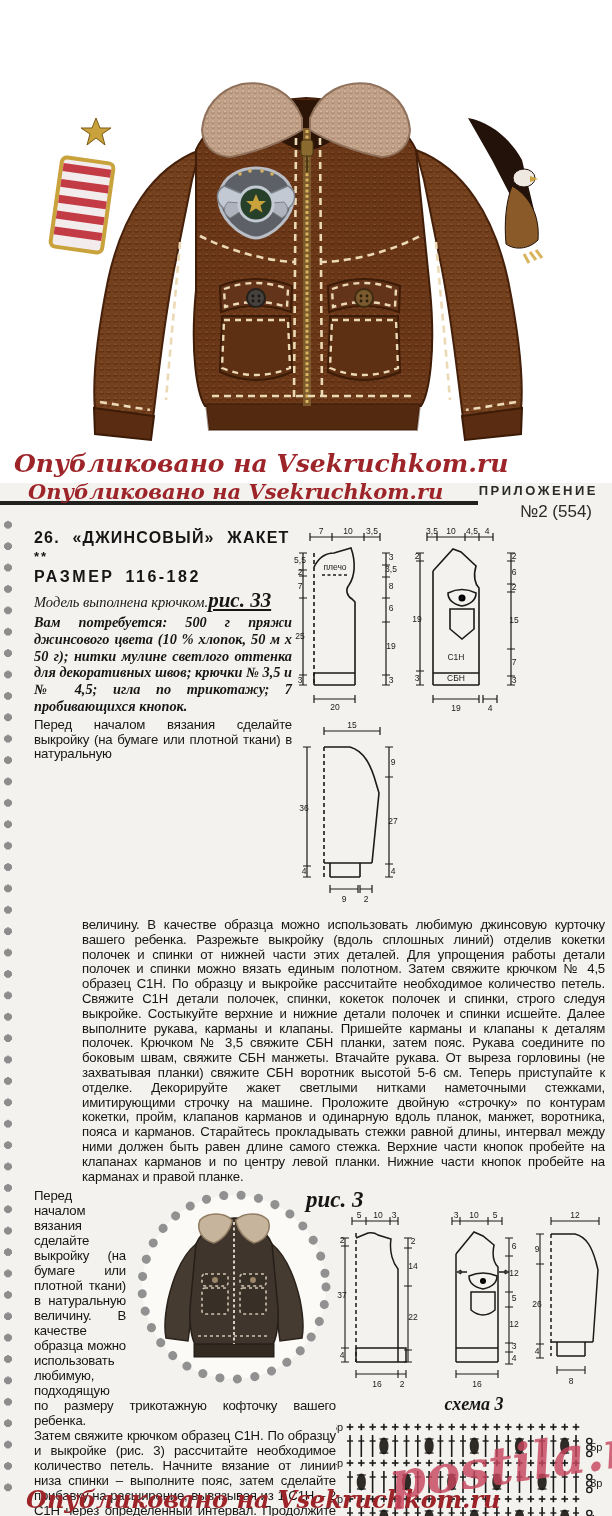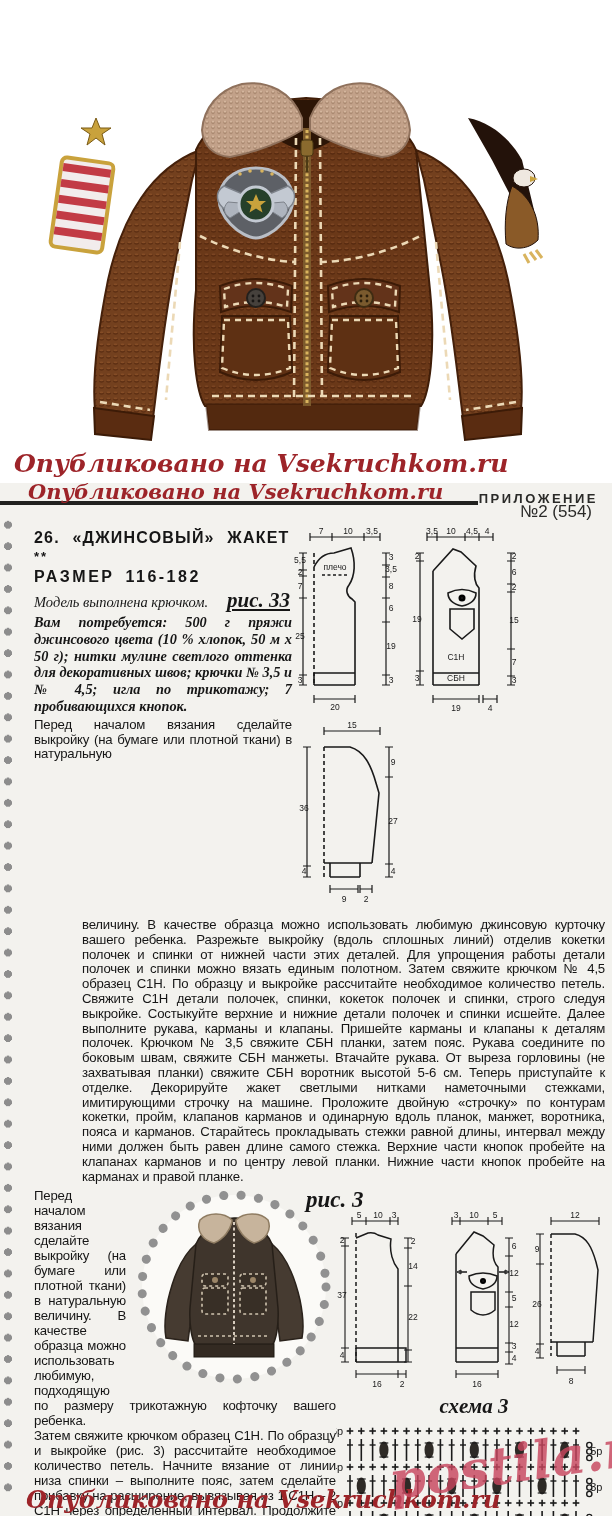--- a/index.html
+++ b/index.html
@@ -12,46 +12,46 @@
   .pub1{height:35px;padding-left:14px;font-size:25px;line-height:32px;background:#fff;}
 
   
   .document{position:relative;height:1033px;background:#f3f2ee;overflow:hidden;}
   .dotcol{position:absolute;left:2px;top:32px;bottom:12px;width:13px;
     background-image:radial-gradient(circle 4px at 6px 10px,#8d8d8d 97%,transparent);
     background-size:13px 21.4px;background-repeat:repeat-y;}
   .doc-header{position:relative;height:44px;}
   .doc-header .bar{position:absolute;left:0;top:18px;width:478px;height:4px;background:#21211f;}
   .pub2{position:absolute;left:28px;top:-4px;font-size:21px;z-index:2;}
-  .applique{position:absolute;right:14px;top:8px;font-weight:bold;font-size:13px;letter-spacing:2.5px;color:#2a2a28;}
+  .applique{position:absolute;right:14px;top:0;font-weight:bold;font-size:13px;letter-spacing:2.5px;color:#2a2a28;}
   .issue{position:absolute;right:20px;top:19px;font-size:17px;color:#2a2a28;}
 
   .intro{display:flex;padding-left:34px;}
   .intro-left{width:258px;flex:none;}
   .intro-right{width:320px;flex:none;position:relative;}
   .title1{font-size:16px;font-weight:bold;letter-spacing:1.2px;word-spacing:7px;margin-top:2px;}
   .title1 .stars{font-size:13px;letter-spacing:2px;}
   .title2{font-size:16px;font-weight:bold;letter-spacing:2.5px;word-spacing:4px;margin-top:3px;}
-  .modelrow{display:flex;align-items:baseline;justify-content:space-between;margin-top:2px;}
+  .modelrow{display:flex;align-items:baseline;margin-top:2px;}
   .model{font-family:"Liberation Serif",serif;font-style:italic;font-size:14.5px;}
   .fig33{font-family:"Liberation Serif",serif;font-style:italic;font-weight:bold;font-size:21px;padding-right:2px;text-decoration:underline;}
   .materials{font-family:"Liberation Serif",serif;font-style:italic;font-weight:bold;font-size:14.3px;line-height:16.8px;text-align:justify;margin-top:1px;}
   .introtext{font-size:13.2px;line-height:14.8px;text-align:justify;margin-top:3px;letter-spacing:-0.2px;}
 
   .para{font-size:13.2px;line-height:14.8px;text-align:justify;letter-spacing:-0.2px;
     padding:0 7px 0 34px;}
   .para1{margin-top:3px;margin-left:48px;}
 
   .sec2{display:flex;margin-top:4px;}
   .sec2-left{width:336px;flex:none;padding-left:34px;box-sizing:border-box;
     font-size:13.2px;line-height:15px;text-align:justify;letter-spacing:-0.2px;}
   .sec2-right{width:276px;flex:none;position:relative;}
   .circle-wrap{float:right;width:204px;height:198px;position:relative;margin:0 0 2px 6px;}
   .fig3lbl{font-family:"Liberation Serif",serif;font-style:italic;font-weight:bold;font-size:23px;margin:0 0 0 -30px;line-height:24px;}
-  .schemalbl{font-family:"Liberation Serif",serif;font-style:italic;font-weight:bold;font-size:21px;text-align:center;margin-top:2px;}
+  .schemalbl{font-family:"Liberation Serif",serif;font-style:italic;font-weight:bold;font-size:18px;text-align:center;margin-top:2px;}
   .pub3{position:absolute;left:26px;bottom:2px;font-size:24px;z-index:3;}
   .watermark{position:absolute;left:388px;top:948px;z-index:5;
     font-family:"DejaVu Serif",serif;font-style:italic;font-weight:bold;
     font-size:52px;color:rgba(199,69,94,0.82);transform:rotate(-8deg);white-space:nowrap;}
 
   svg text{font-family:"Liberation Sans",sans-serif;font-size:8.5px;fill:#1a1a1a;text-anchor:middle;}
   .diag path,.diag line,.diag polyline{stroke:#1a1a1a;fill:none;}
   .chartlbl{font-size:11px !important;}
 </style>
 </head>

